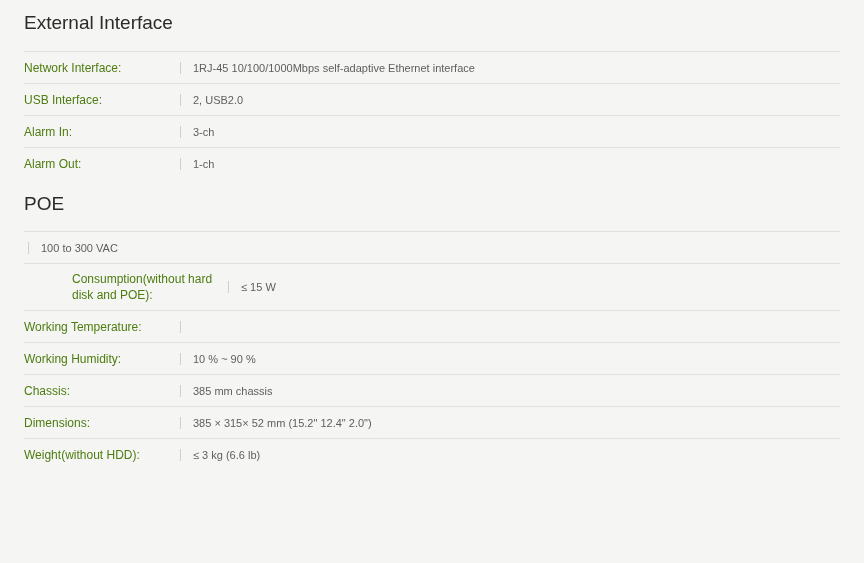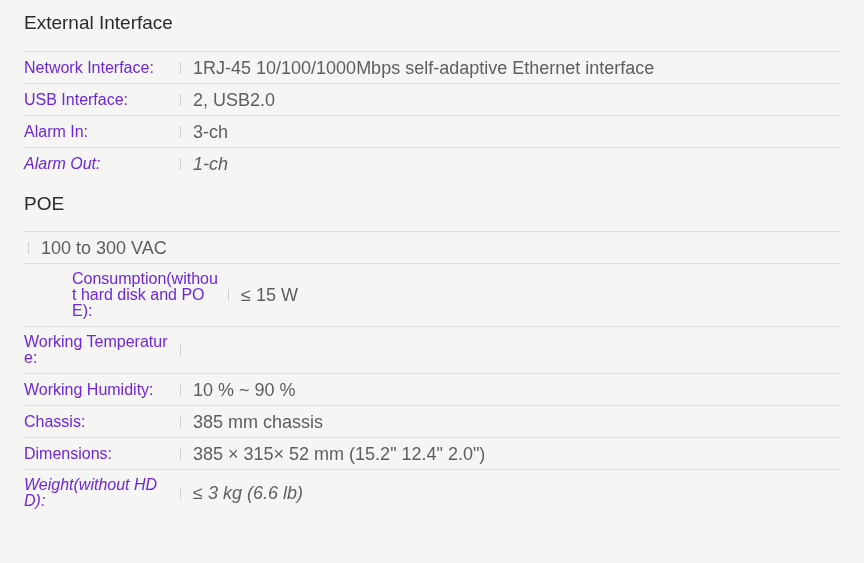--- a/index.html
+++ b/index.html
@@ -39,30 +39,29 @@
   
   .spec-row {
     display: flex;
     align-items: stretch;
     border-top: 1px solid #e0e0df;
     min-height: 32px;
     box-sizing: border-box;
   }
   .spec-row:last-child {
     border-bottom: none;
-    font-style: italic;
   }
 
   .spec-label {
     width: 152px;
     min-width: 152px;
     box-sizing: border-box;
-    font-size: 16px;
+    font-size: 12px;
     line-height: 16px;
-    color: #6d28d9;
+    color: #4d7c0f;
     display: flex;
     align-items: center;
     padding: 7px 6px 7px 0;
     word-break: break-all;
     overflow-wrap: anywhere;
   }
 
   .spec-sep {
     width: 9px;
     min-width: 9px;
@@ -73,21 +72,21 @@
   .spec-sep i {
     display: block;
     width: 1px;
     height: 12px;
     background: #cfcfcf;
   }
 
   .spec-value {
     flex: 1 1 auto;
     box-sizing: border-box;
-    font-size: 18px;
+    font-size: 11px;
     line-height: 16px;
     color: #5e5e5e;
     display: flex;
     align-items: center;
     padding: 7px 0 7px 8px;
   }
 
   
   .spec-row.tall .spec-label {
     align-items: center;

